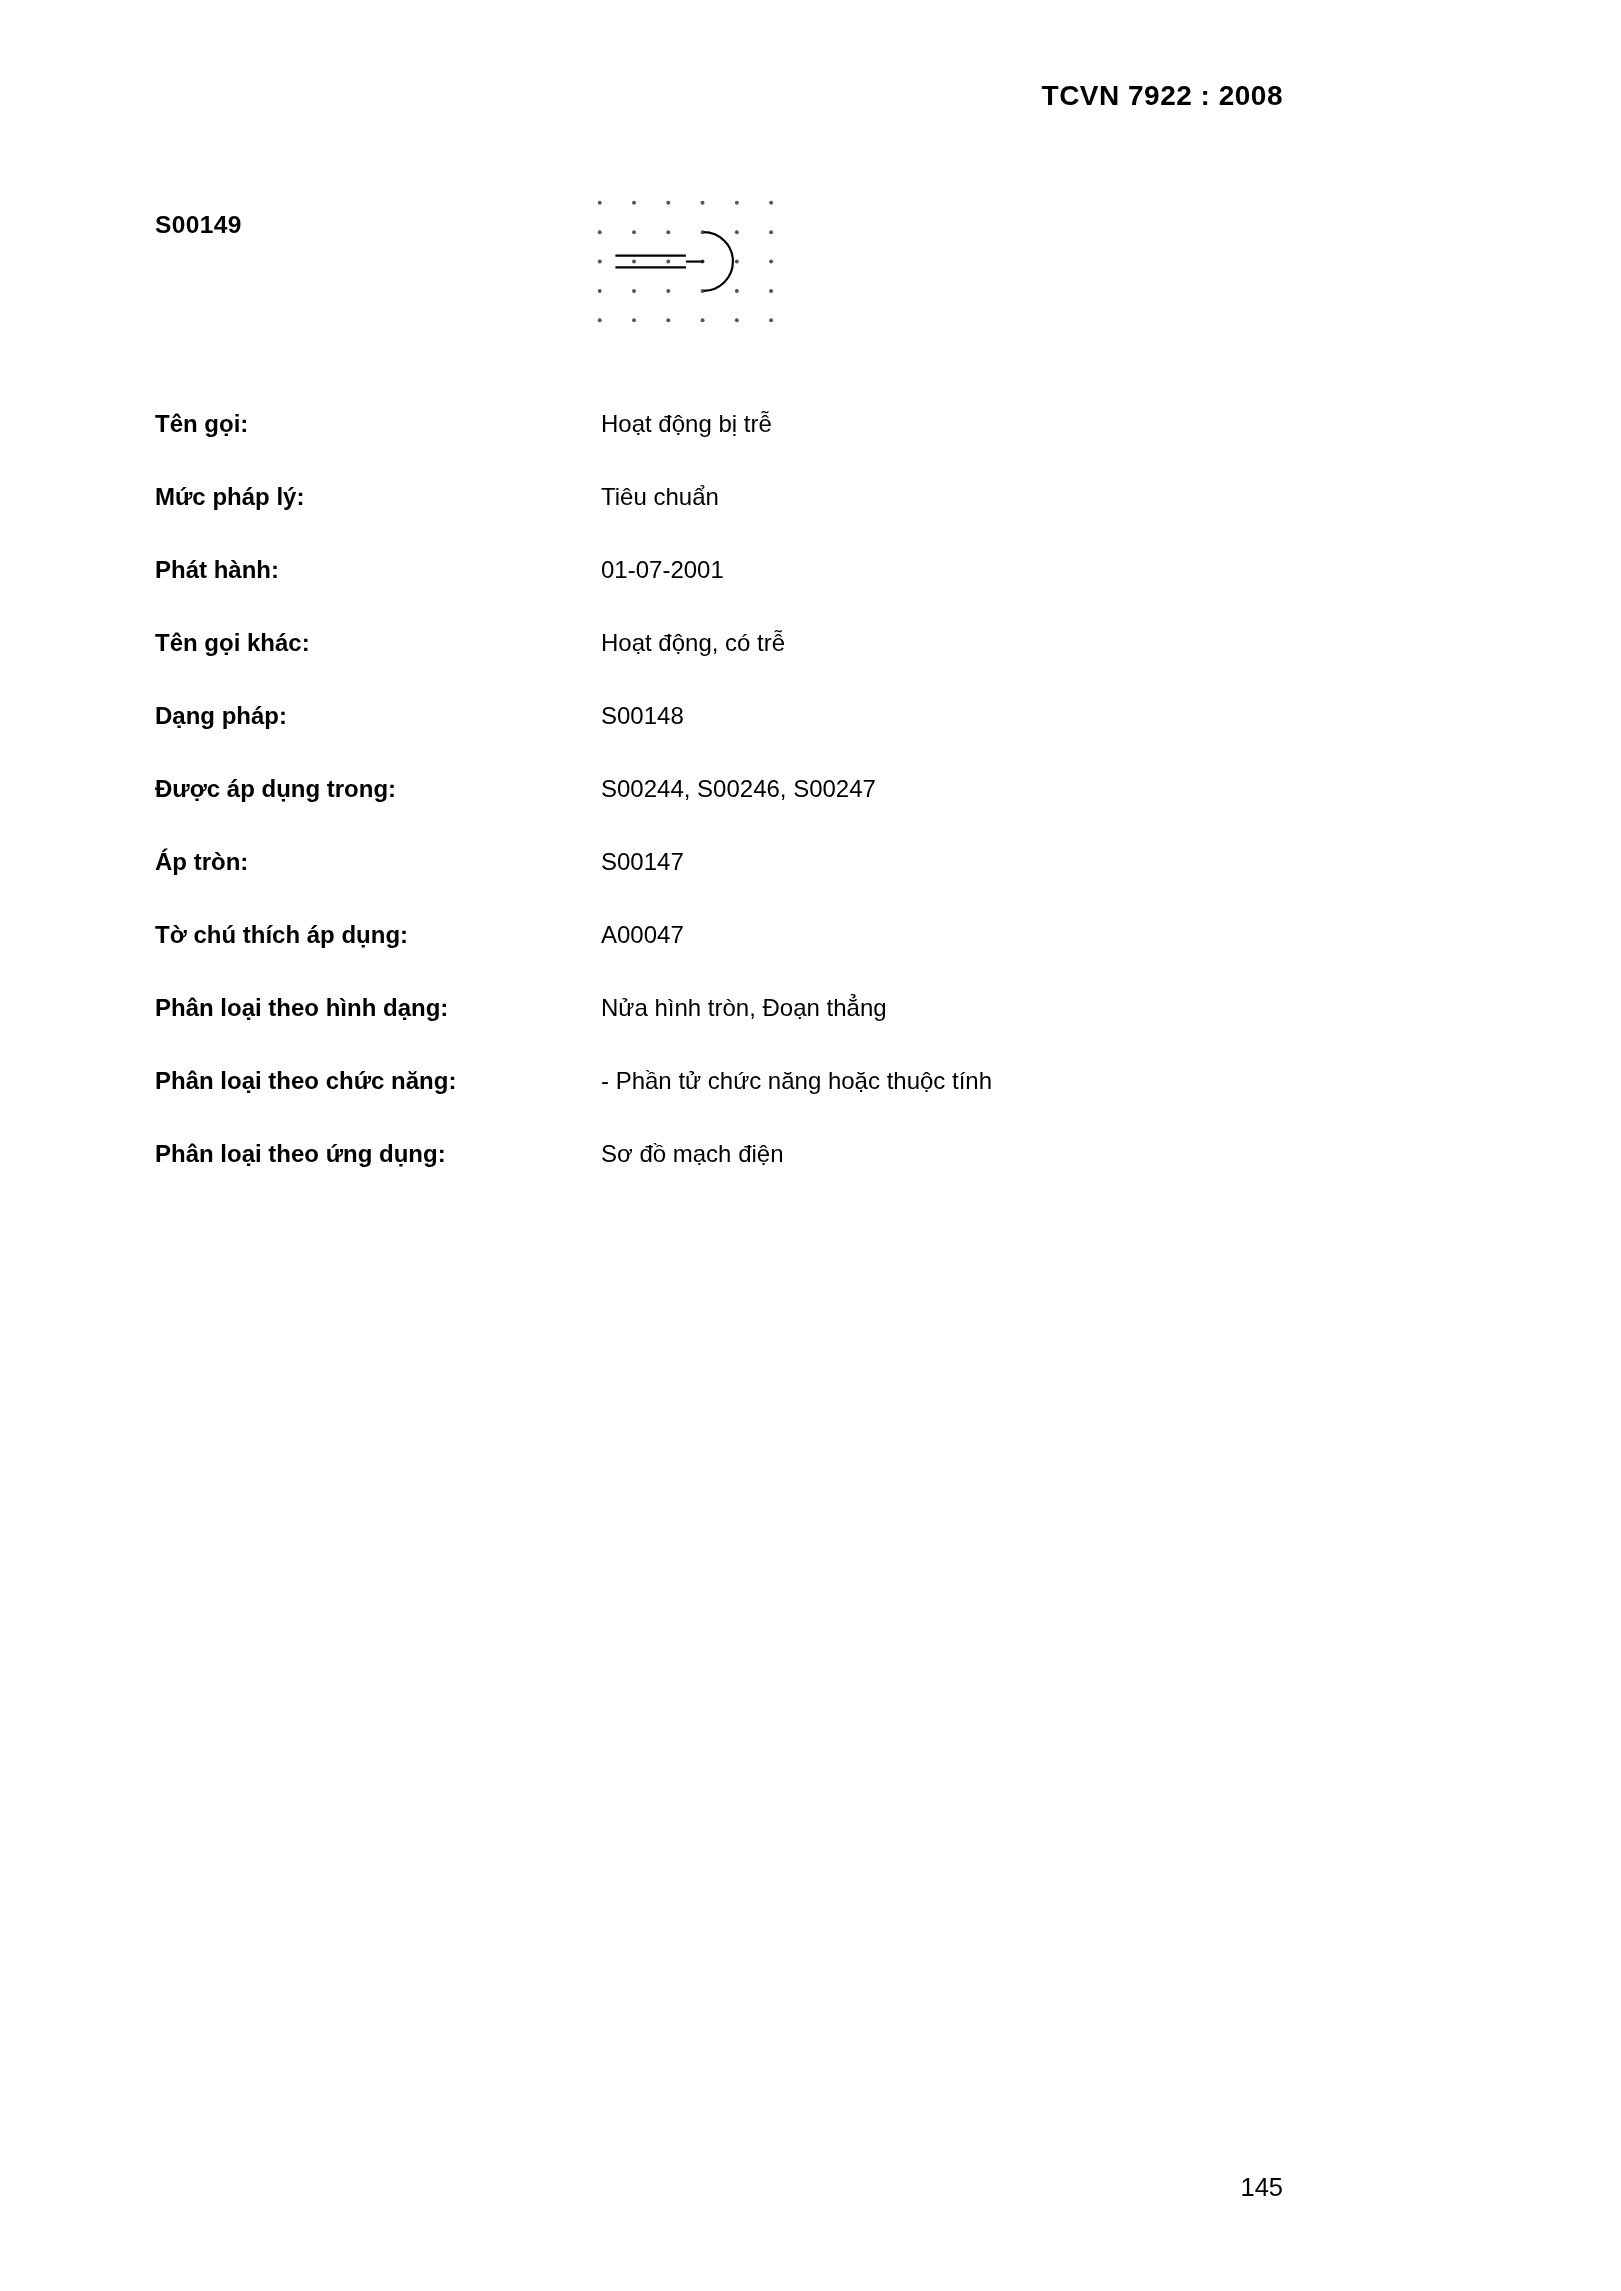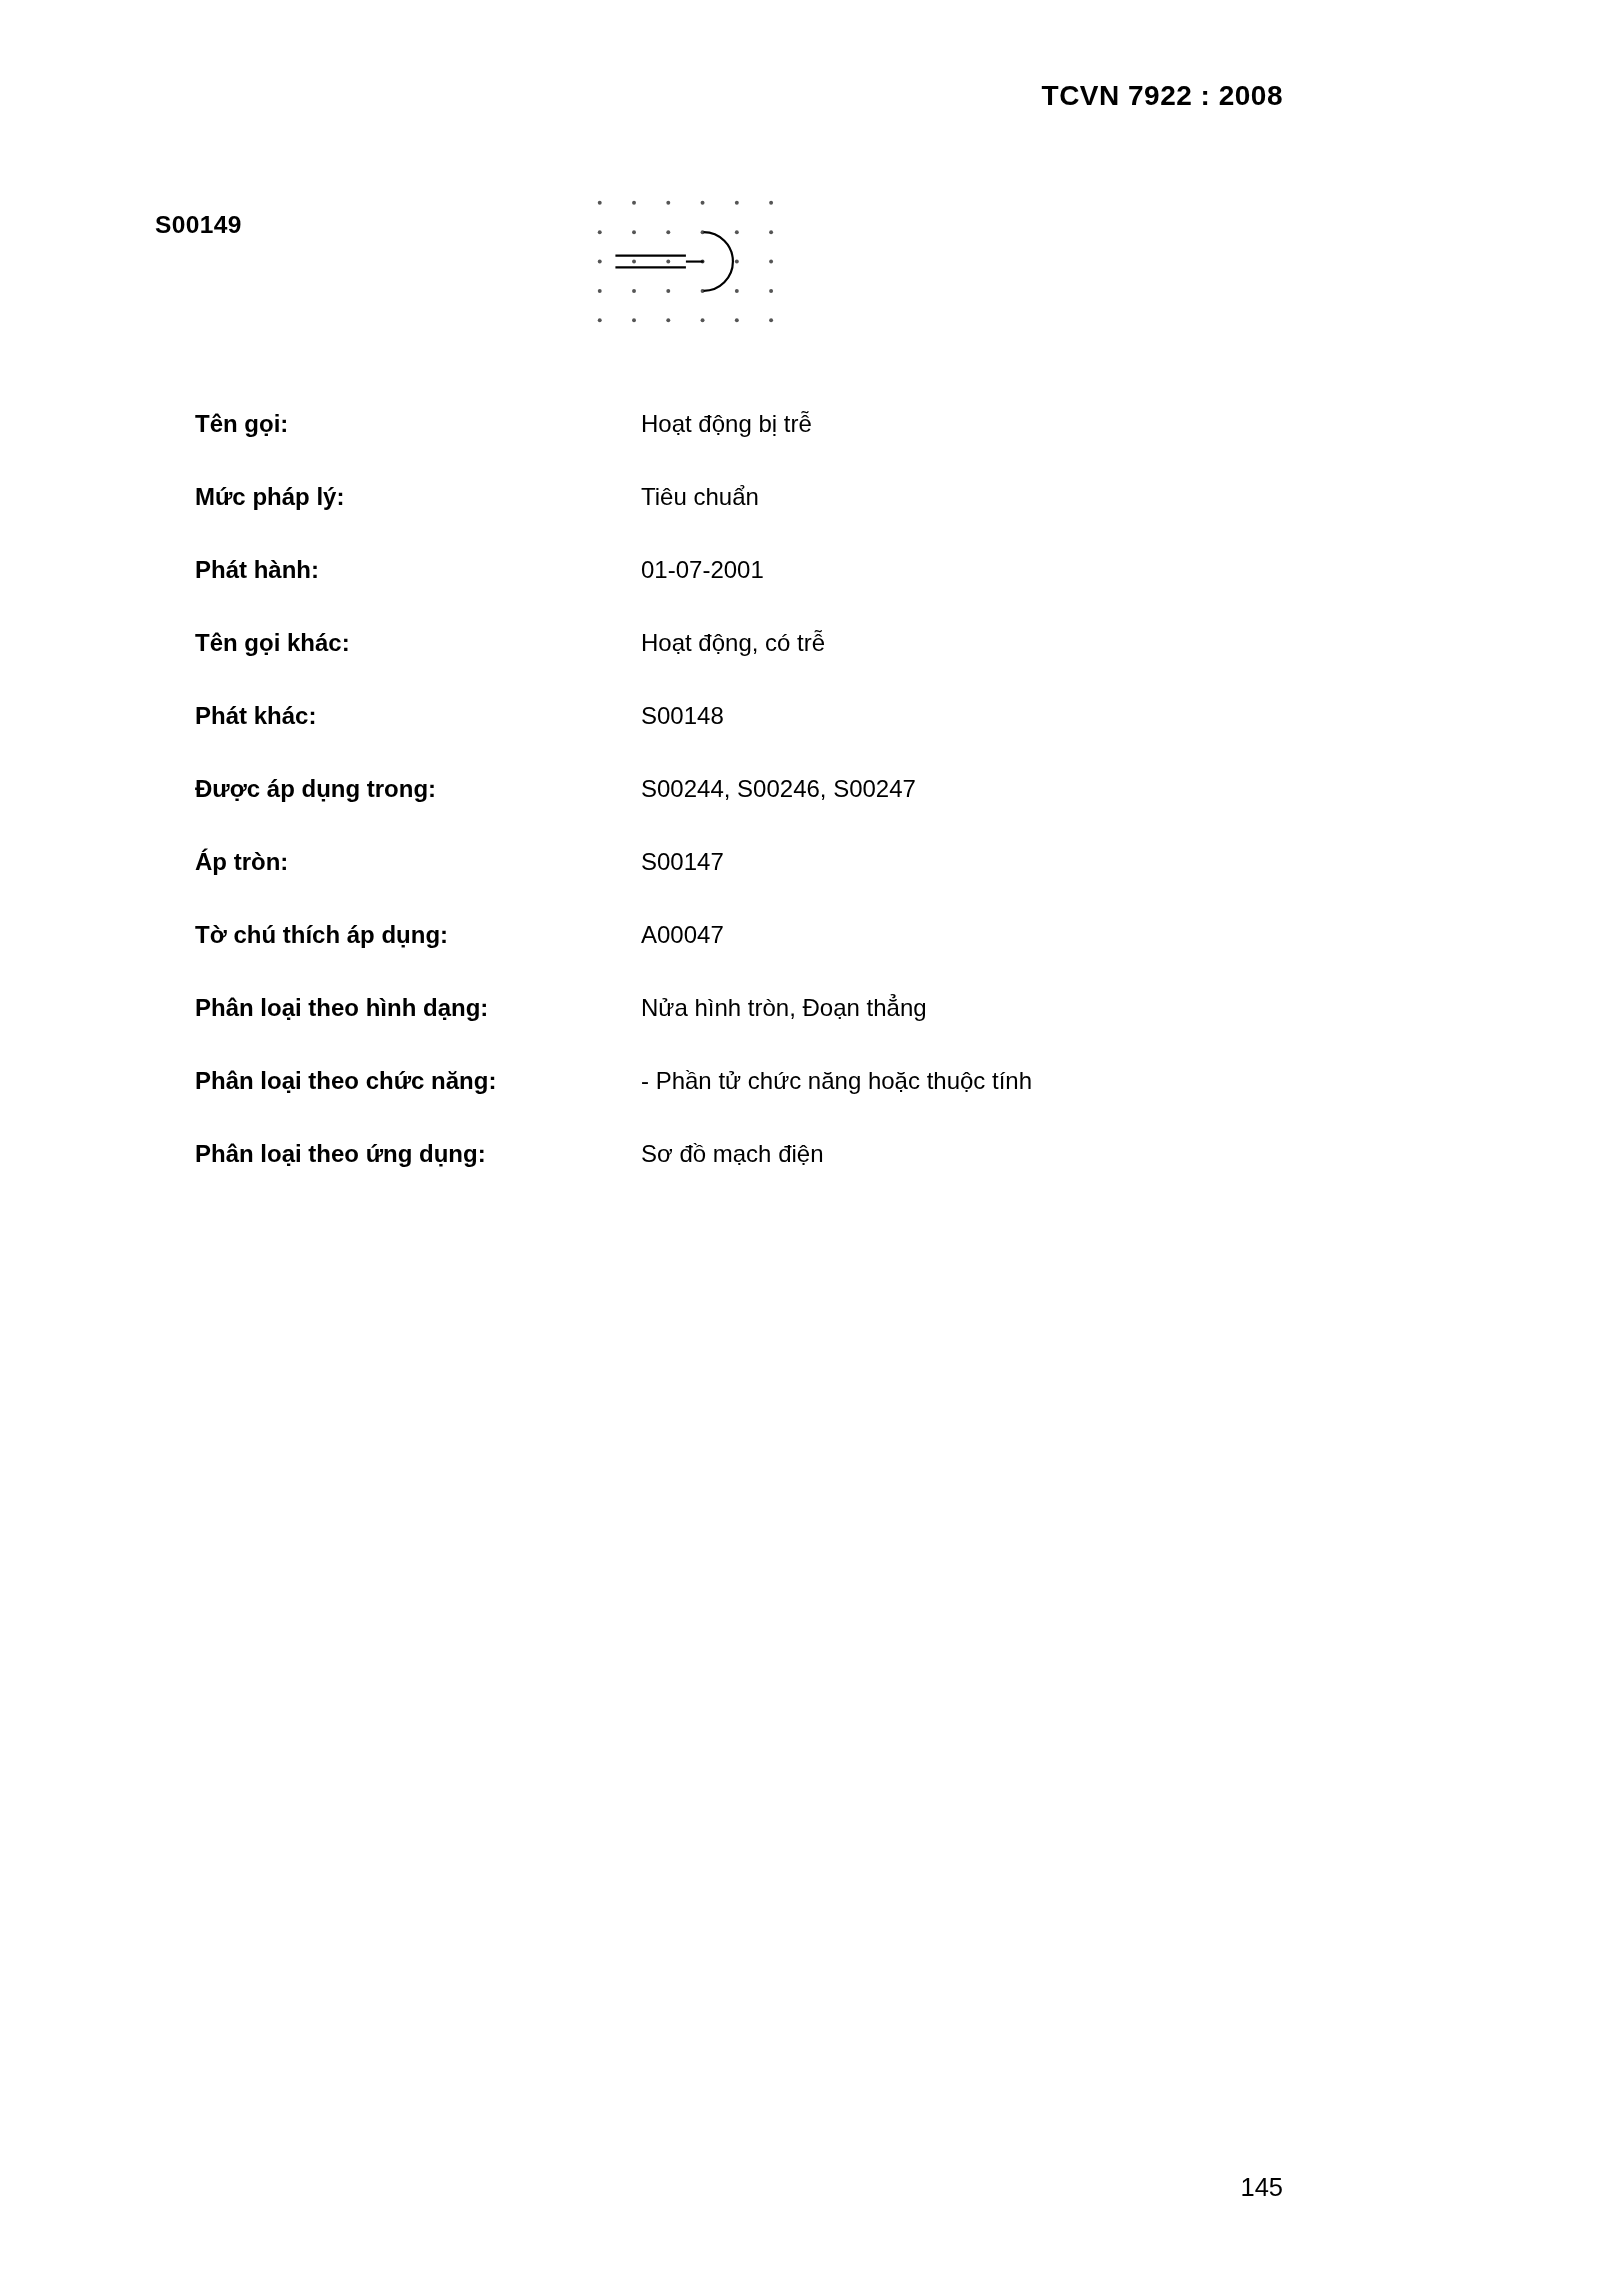--- a/index.html
+++ b/index.html
@@ -38,21 +38,20 @@
     left: 588px;
     top: 191px;
     width: 235px;
     height: 147px;
   }
   .fields {
     position: absolute;
     left: 155px;
     top: 410px;
     width: 1274px;
-    margin-left: 40px;
   }
   .field-row {
     position: relative;
     height: 73px;
   }
   .field-label {
     position: absolute;
     left: 0;
     top: 0;
     font-size: 24px;
@@ -138,21 +137,21 @@
     </div>
     <div class="field-row">
       <span class="field-label">Phát hành:</span>
       <span class="field-value">01-07-2001</span>
     </div>
     <div class="field-row">
       <span class="field-label">Tên gọi khác:</span>
       <span class="field-value">Hoạt động, có trễ</span>
     </div>
     <div class="field-row">
-      <span class="field-label">Phát khác:</span>
+      <span class="field-label">Dạng pháp:</span>
       <span class="field-value">S00148</span>
     </div>
     <div class="field-row">
       <span class="field-label">Được áp dụng trong:</span>
       <span class="field-value">S00244, S00246, S00247</span>
     </div>
     <div class="field-row">
       <span class="field-label">Áp tròn:</span>
       <span class="field-value">S00147</span>
     </div>

